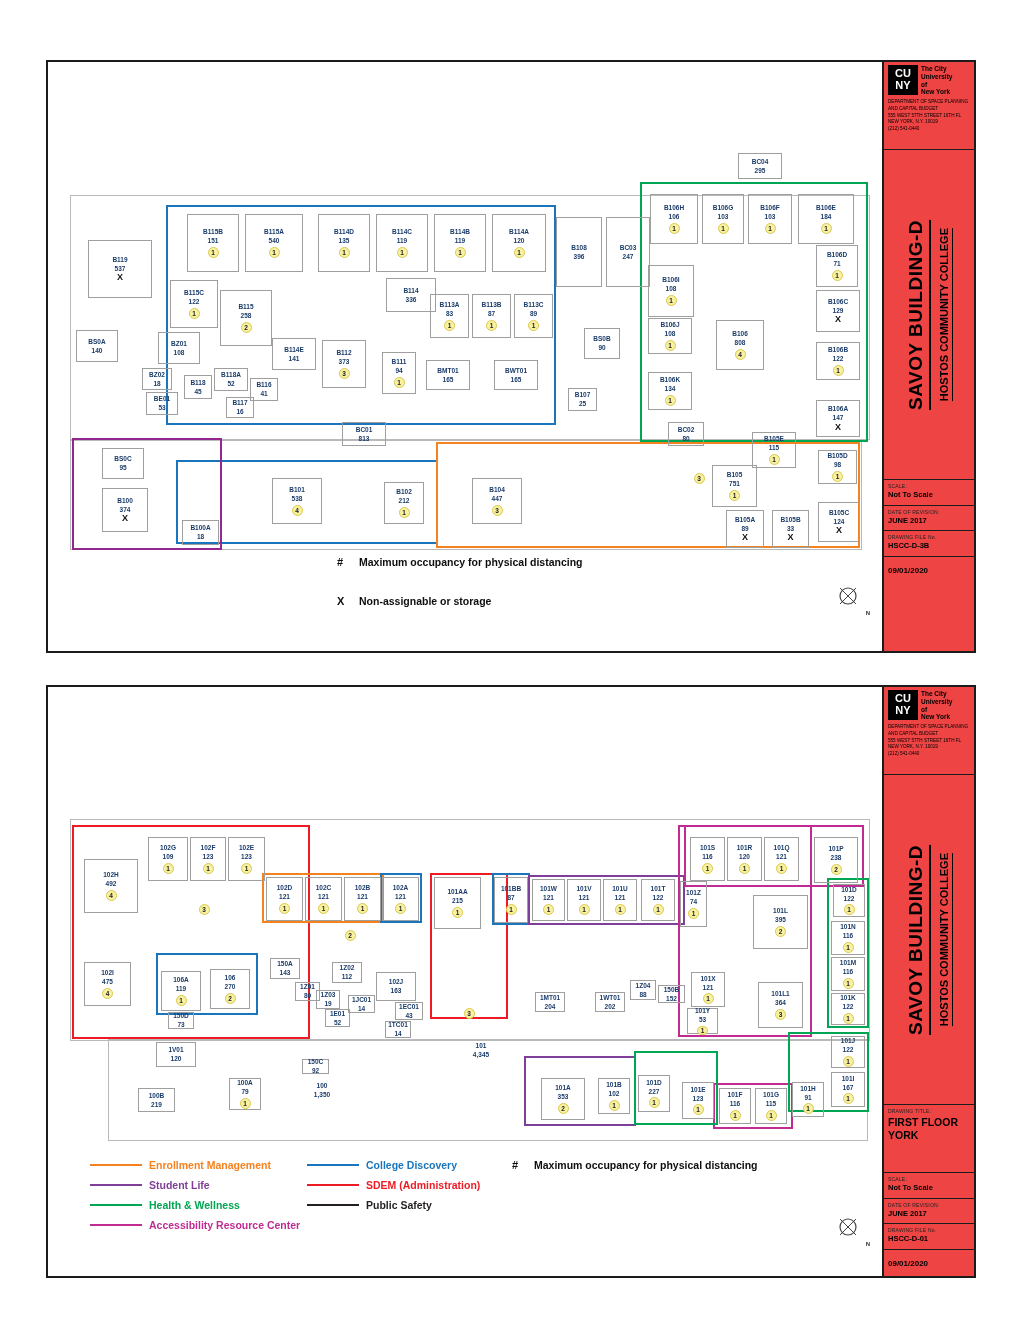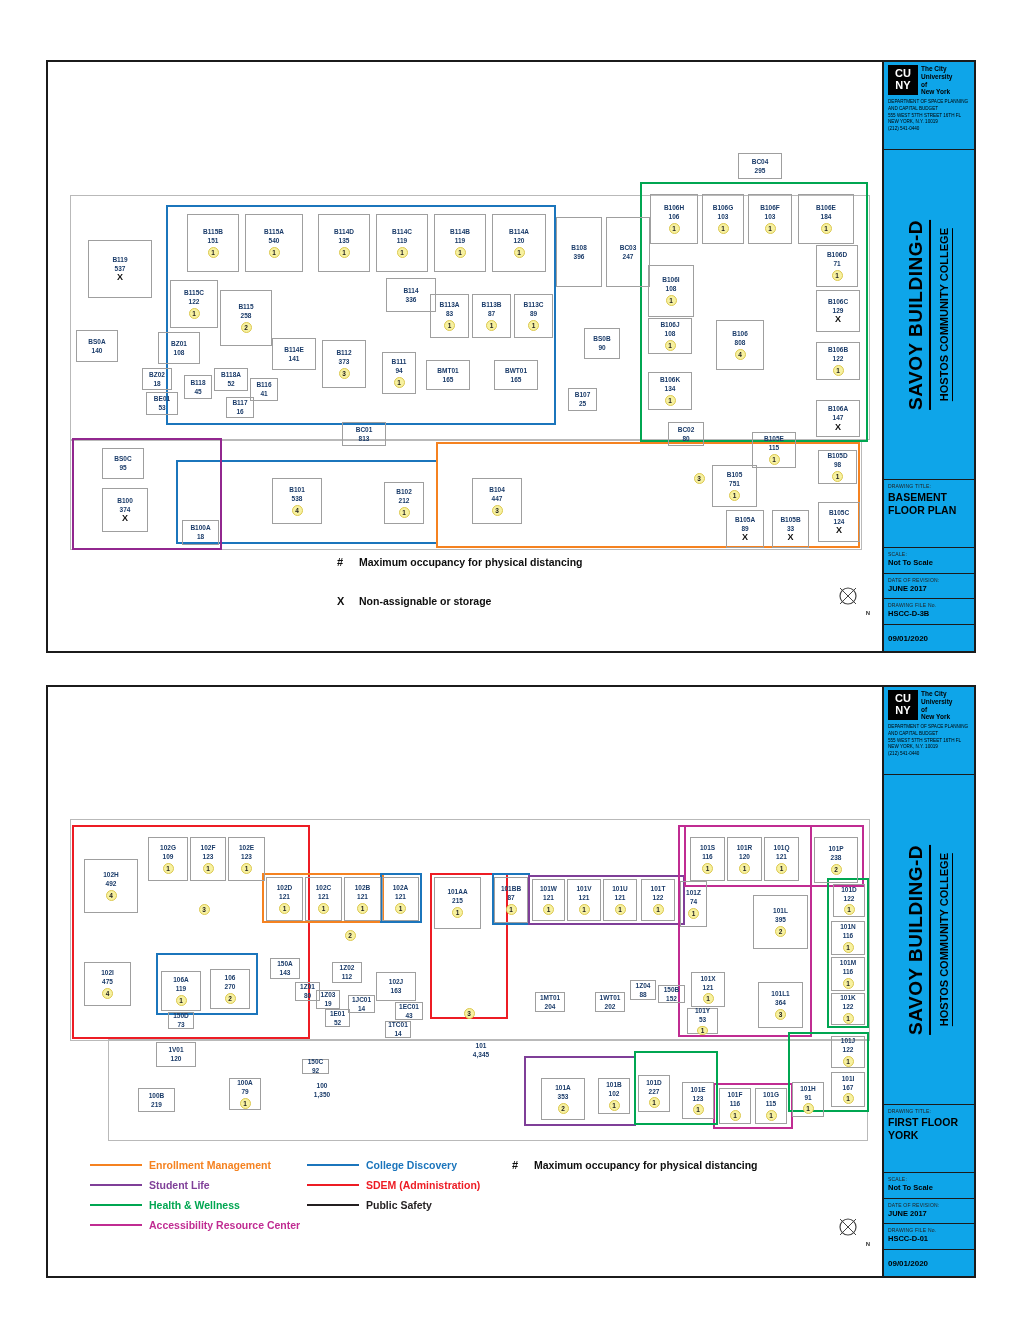--- a/index.html
+++ b/index.html
@@ -16,21 +16,21 @@
   .legend{position:absolute}
   .leg-row{display:flex;align-items:center;height:20px}
   .leg-line{display:inline-block;width:52px;height:2px;margin-right:7px;flex:0 0 auto}
   .leg-label{font-size:10.5px;font-weight:bold;white-space:nowrap}
   .notes{position:absolute}
   .note-row{display:flex;align-items:flex-start;margin-bottom:27px}
   .note-sym{font-size:11px;font-weight:bold;width:22px;color:#0e0e0e}
   .note-text{font-size:10.5px;font-weight:bold;color:#0e0e0e;white-space:nowrap}
   .compass{position:absolute;width:30px;height:30px}
   .compass .n{position:absolute;right:-4px;bottom:-2px;font-size:6px;font-weight:bold;color:#333}
-  .titleblock{position:absolute;right:0;top:0;width:92px;height:100%;border-left:2px solid #1b1b1b;display:flex;flex-direction:column;background:#0ea5e9}
+  .titleblock{position:absolute;right:0;top:0;width:92px;height:100%;border-left:2px solid #1b1b1b;display:flex;flex-direction:column;background:#ef4444}
   .tb-sec{border-bottom:1px solid #1b1b1b;padding:3px 4px;overflow:hidden}
   .tb-s1{height:88px}
   .tb-s2{height:330px;display:flex;align-items:center;justify-content:center;padding:0}
   .tb-s3{height:68px}
   .tb-s4{height:26px}
   .tb-s5{height:25px}
   .tb-s6{height:26px}
   .tb-s7{flex:1;border-bottom:none;display:flex;align-items:flex-start}
   .tb-logo-row{display:flex;align-items:flex-start}
   .cuny-logo{width:30px;height:30px;background:#000;color:#fff;font-weight:bold;font-size:11px;line-height:1.05;display:flex;flex-direction:column;align-items:center;justify-content:center;flex:0 0 auto}
@@ -360,24 +360,20 @@
 555 WEST 57TH STREET 16TH FL
 NEW YORK, N.Y. 10019
 (212) 541-0440</div>
     </div>
     <div class="tb-sec tb-s2">
       <div class="vwrap">
         <div class="vtext bldg">SAVOY BUILDING-D</div>
         <div class="vtext college">HOSTOS COMMUNITY COLLEGE</div>
       </div>
     </div>
-    <div class="tb-sec tb-s3">
-      <div class="tb-label">DRAWING TITLE:</div>
-      <div class="tb-title-value">BASEMENT FLOOR PLAN</div>
-    </div>
     <div class="tb-sec tb-s4">
       <div class="tb-label">SCALE:</div>
       <div class="tb-value">Not To Scale</div>
     </div>
     <div class="tb-sec tb-s5">
       <div class="tb-label">DATE OF REVISION:</div>
       <div class="tb-value">JUNE 2017</div>
     </div>
     <div class="tb-sec tb-s6">
       <div class="tb-label">DRAWING FILE No.</div>

